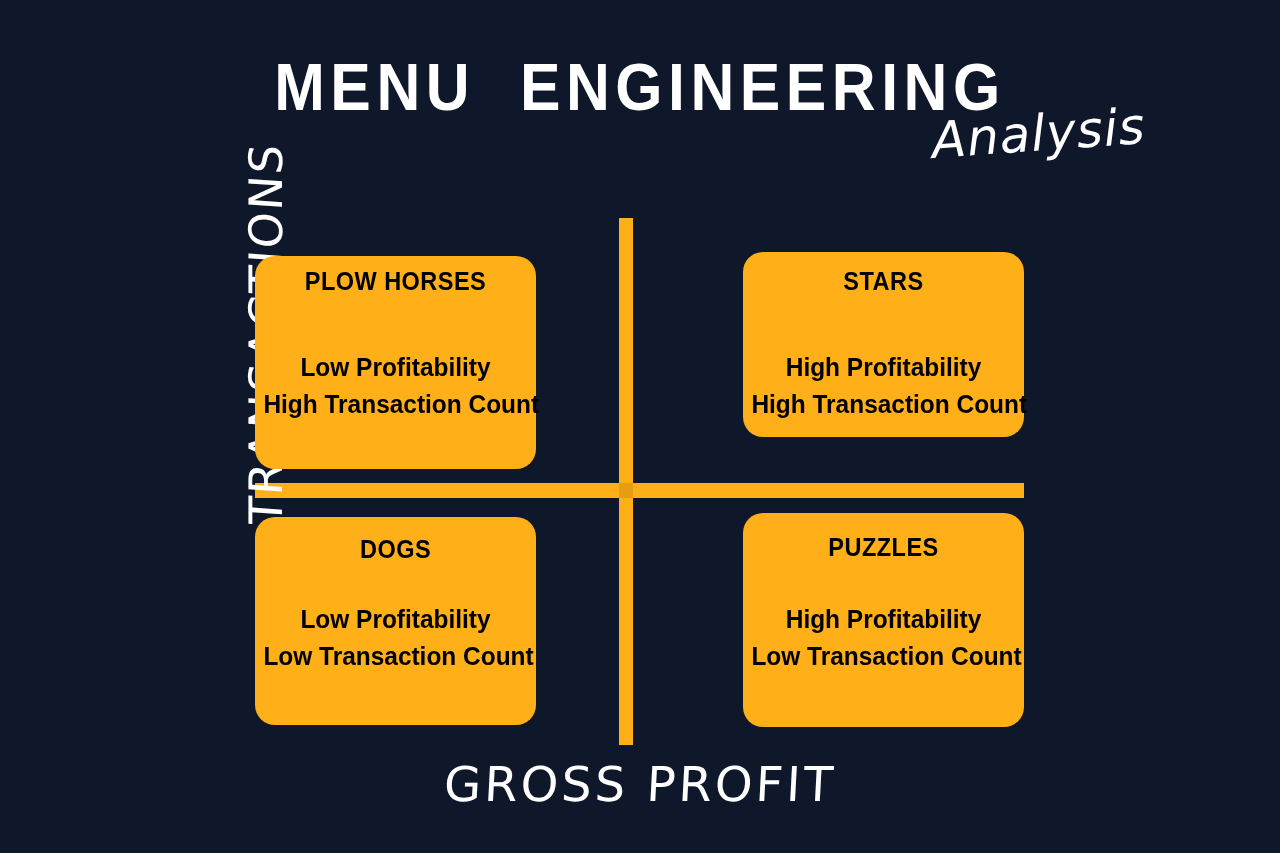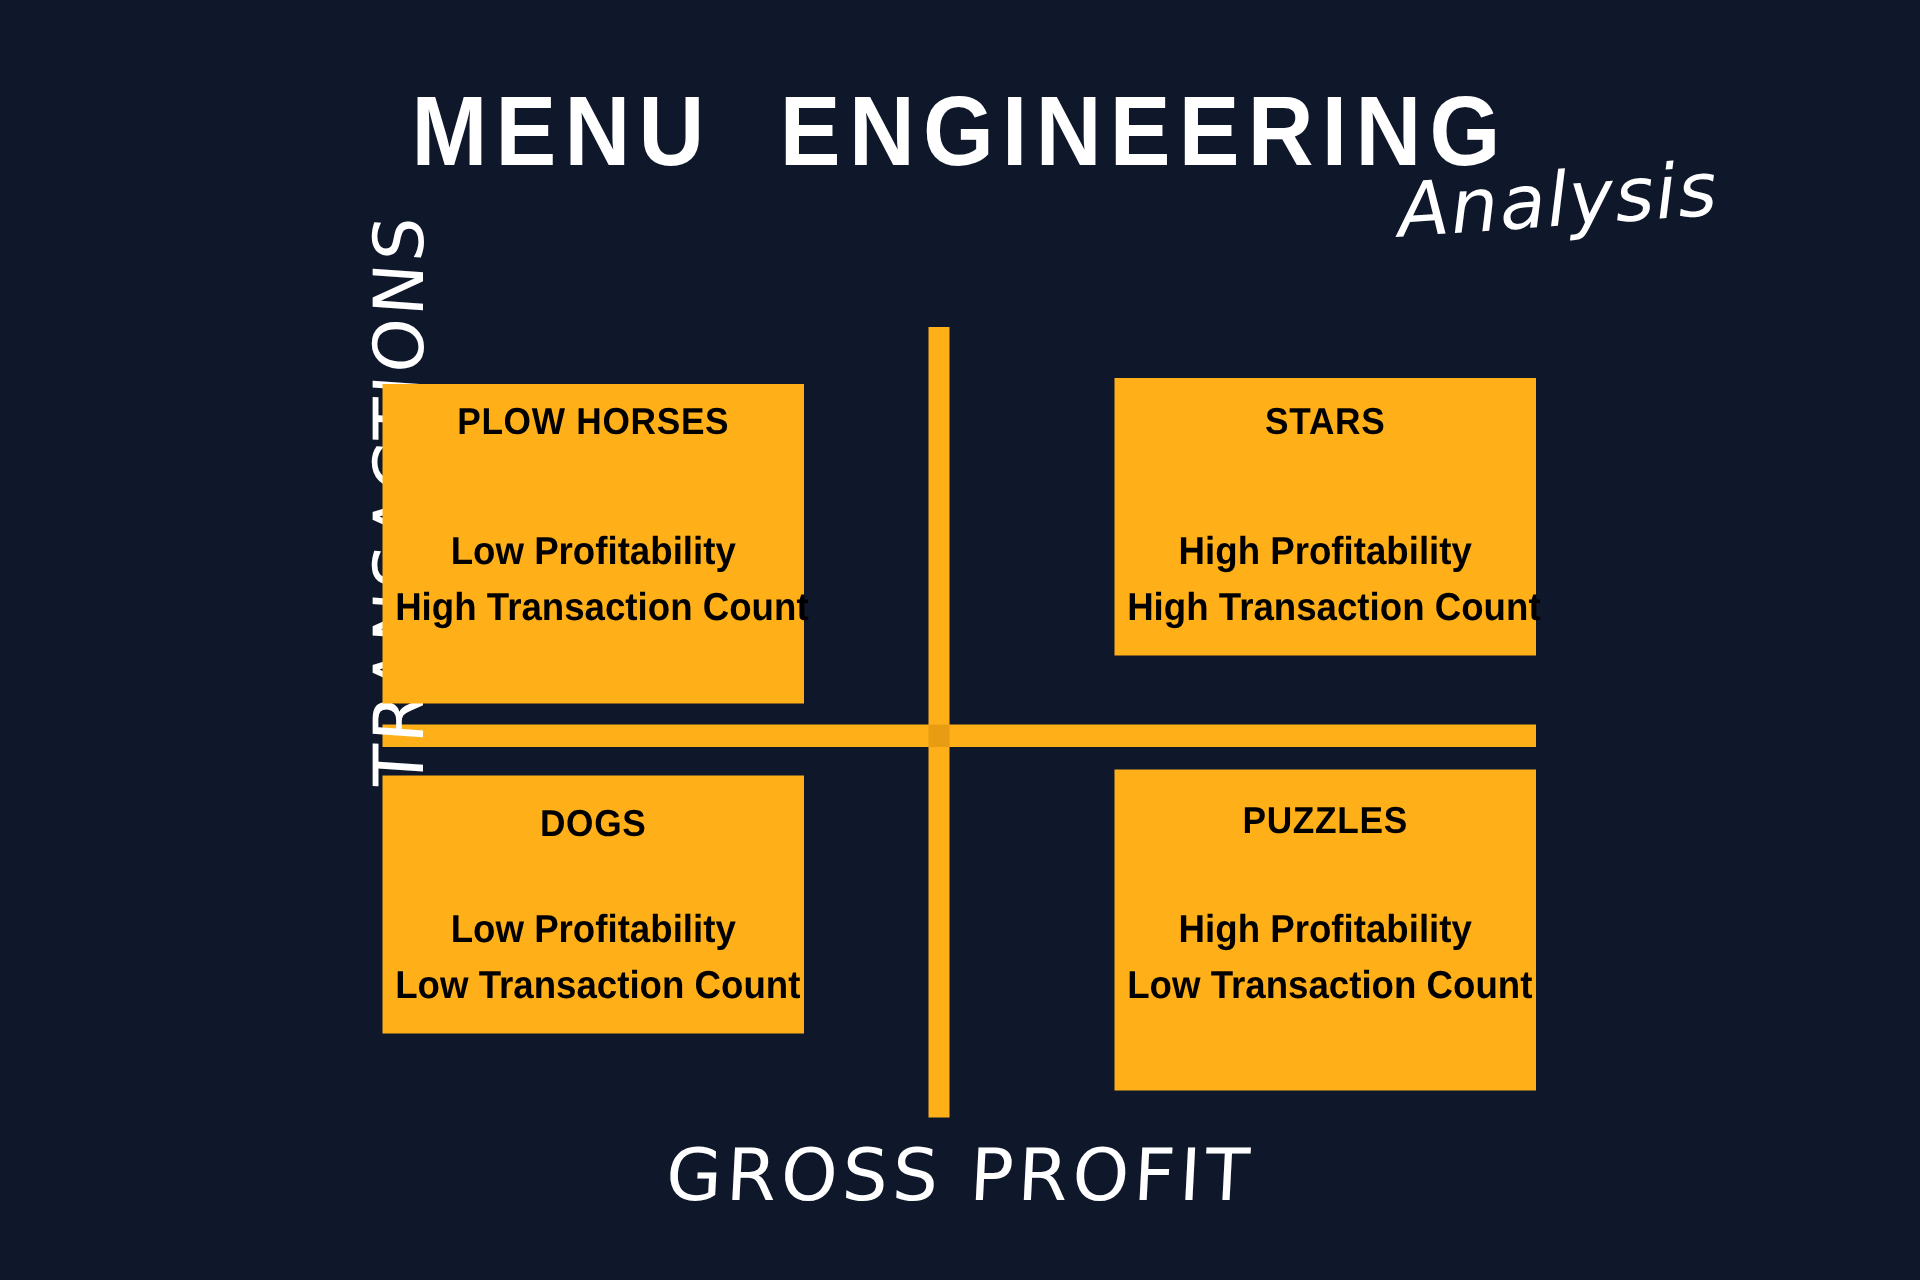--- a/index.html
+++ b/index.html
@@ -108,20 +108,21 @@
     white-space: nowrap;
     transform: skewX(-3deg);
   }
 
   
   .quadrant {
     position: absolute;
     background: #ffaf18;
     box-sizing: border-box;
     padding: 0;
+    border-radius: 20px;
   }
   .quadrant .q-title {
     position: absolute;
     left: 0;
     width: 100%;
     text-align: center;
     color: #000000;
     font-family: "Liberation Sans", sans-serif;
     font-weight: bold;
     font-size: 25px;
@@ -146,21 +147,21 @@
   }
 
   #quadrant-plow-horses { left: 255px;  top: 256px;  width: 281px; height: 213px; }
   #quadrant-plow-horses .q-title { top: 11px; }
   #quadrant-plow-horses .q-body  { top: 93px; }
 
   #quadrant-stars { left: 743px; top: 252px; width: 281px; height: 185px; }
   #quadrant-stars .q-title { top: 15px; }
   #quadrant-stars .q-body  { top: 97px; }
 
-  #quadrant-dogs { left: 255px; top: 517px; width: 281px; height: 172px; }
+  #quadrant-dogs { left: 255px; top: 517px; width: 281px; height: 208px; }
   #quadrant-dogs .q-title { top: 18px; }
   #quadrant-dogs .q-body  { top: 84px; }
 
   #quadrant-puzzles { left: 743px; top: 513px; width: 281px; height: 214px; }
   #quadrant-puzzles .q-title { top: 20px; }
   #quadrant-puzzles .q-body  { top: 88px; }
 
   .q-body-line { display: block; }
 </style>
 </head>

